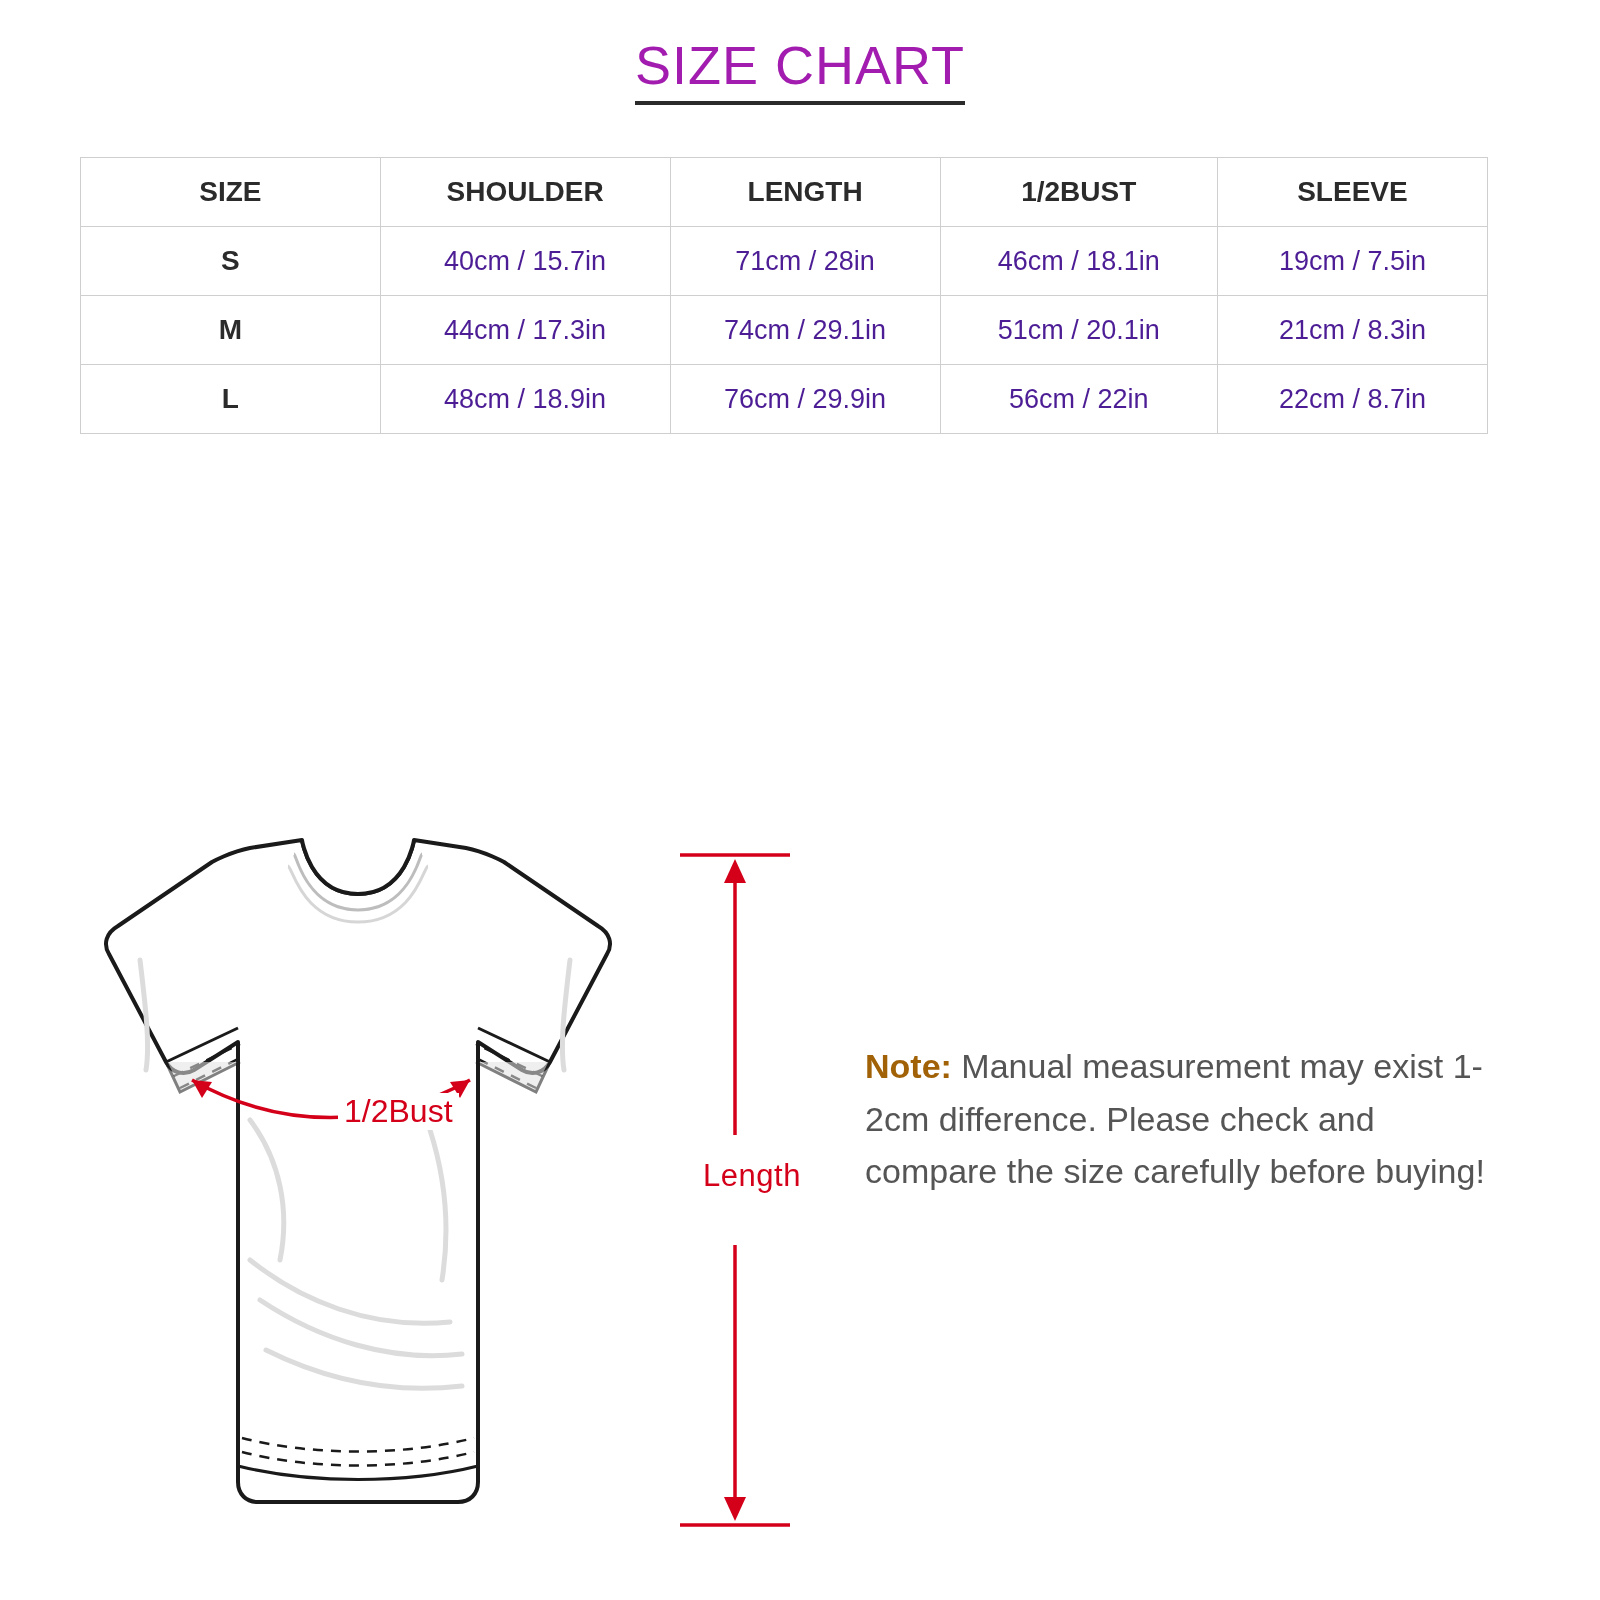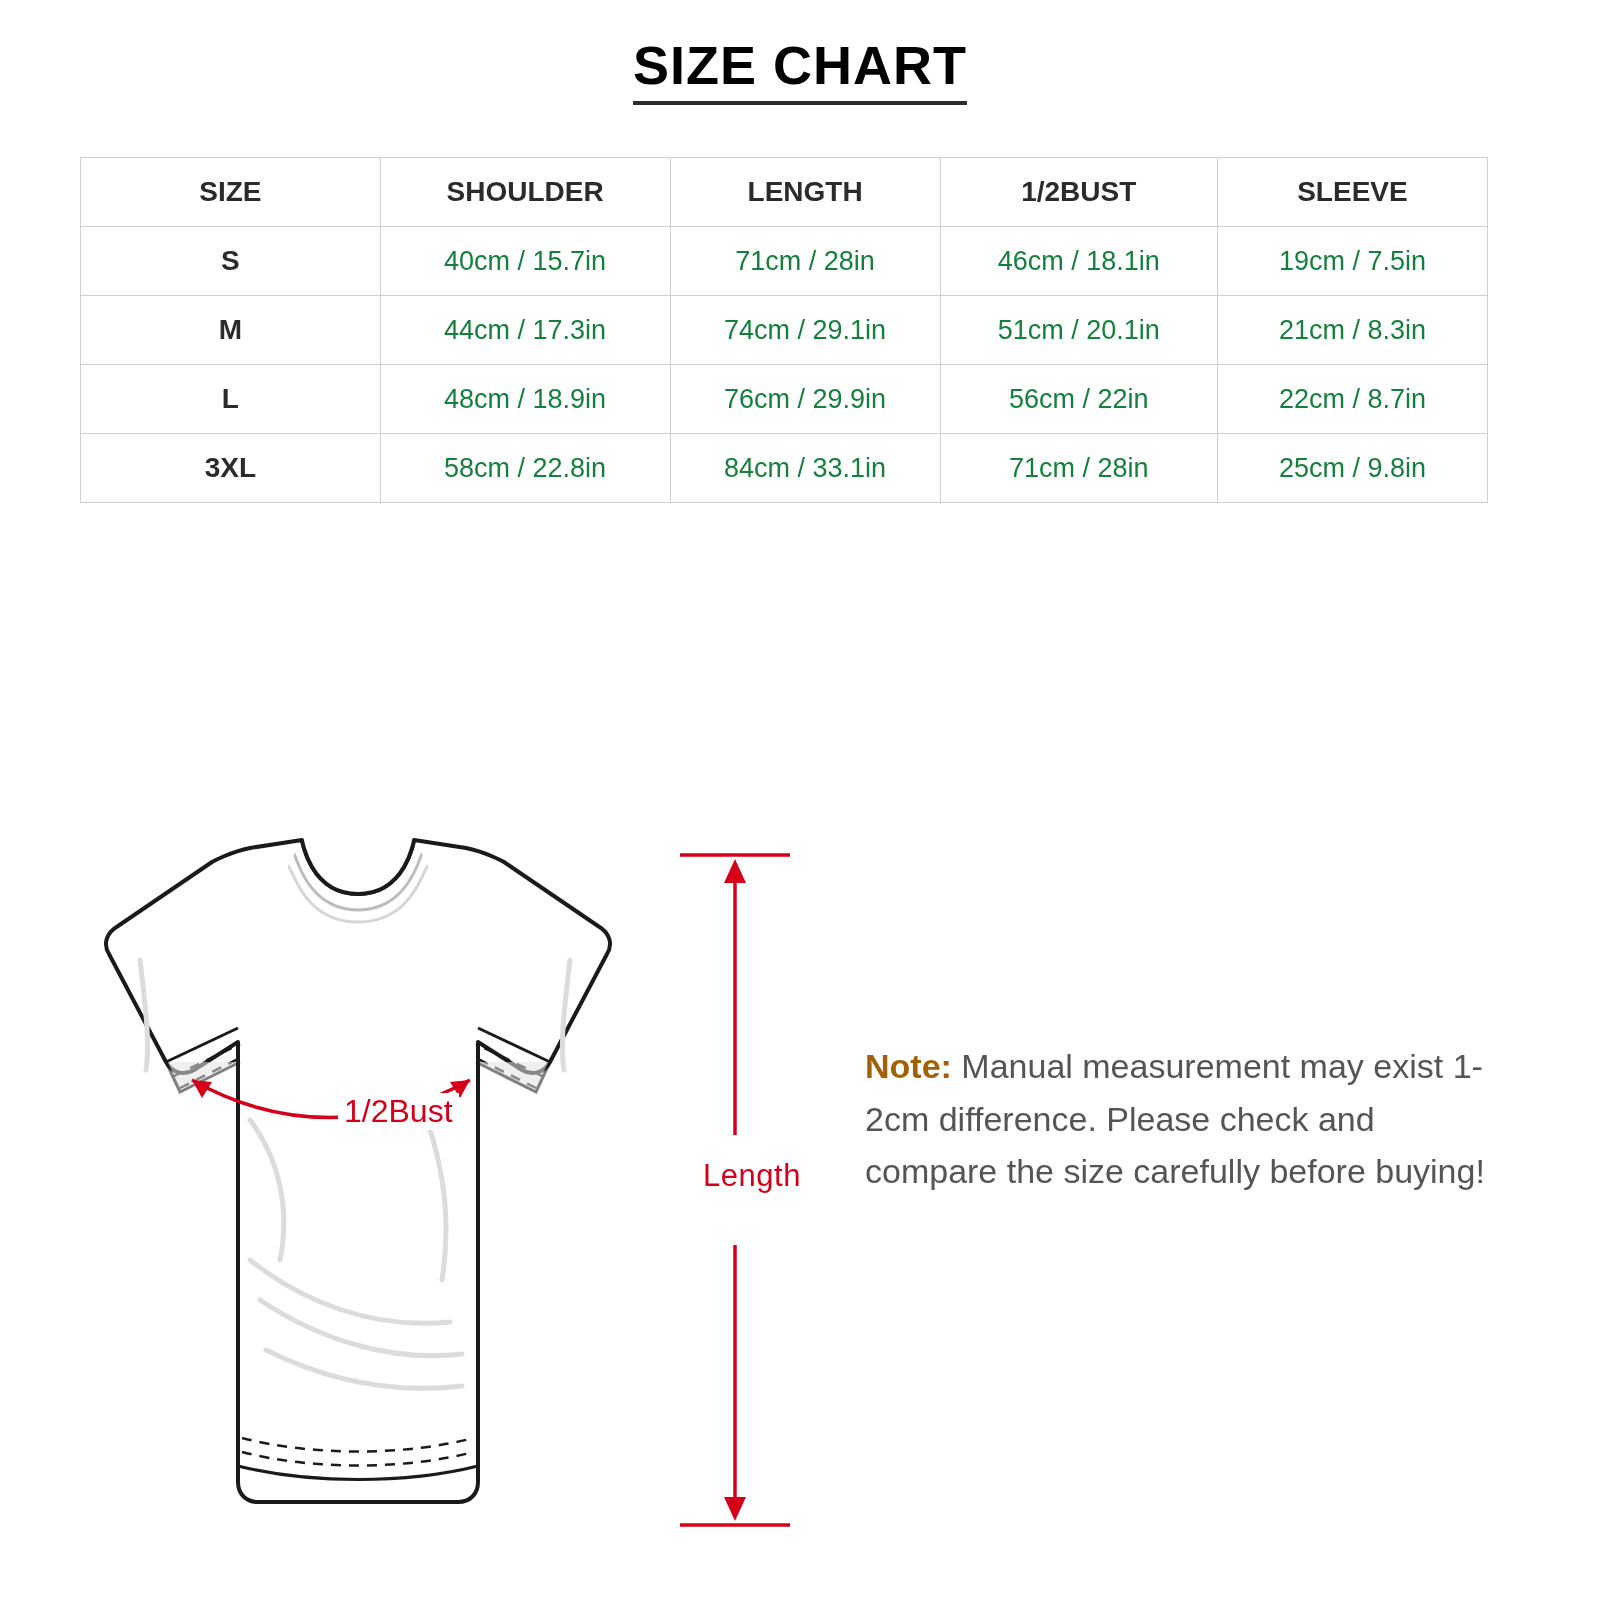--- a/index.html
+++ b/index.html
@@ -18,23 +18,23 @@
 
   
   .title-wrap {
     position: absolute;
     top: 36px; left: 0; width: 1600px;
     text-align: center;
   }
   .title {
     display: inline-block;
     font-size: 54px;
-    font-weight: bold;
+    font-weight: normal;
     letter-spacing: 1px;
-    color: #000000;
+    color: #a21caf;
     padding-bottom: 6px;
     border-bottom: 4px solid #2b2b2b;
     line-height: 1.1;
   }
 
   
   .table-wrap {
     position: absolute;
     top: 157px; left: 80px;
     width: 1408px;
@@ -44,21 +44,21 @@
     border-collapse: collapse;
     table-layout: fixed;
   }
   table.size-chart th,
   table.size-chart td {
     border: 1px solid #cfcfcf;
     height: 69px;
     text-align: center;
     vertical-align: middle;
     font-size: 27px;
-    color: #15803d;
+    color: #4c1d95;
     padding: 0 4px;
   }
   table.size-chart th {
     font-weight: bold;
     color: #2b2b2b;
     font-size: 28px;
   }
   table.size-chart td.size-cell {
     font-weight: bold;
     color: #2b2b2b;
@@ -161,27 +161,20 @@
           <td>74cm / 29.1in</td>
           <td>51cm / 20.1in</td>
           <td>21cm / 8.3in</td>
         </tr>
         <tr>
           <td class="size-cell">L</td>
           <td>48cm / 18.9in</td>
           <td>76cm / 29.9in</td>
           <td>56cm / 22in</td>
           <td>22cm / 8.7in</td>
-        </tr>
-        <tr>
-          <td class="size-cell">3XL</td>
-          <td>58cm / 22.8in</td>
-          <td>84cm / 33.1in</td>
-          <td>71cm / 28in</td>
-          <td>25cm / 9.8in</td>
         </tr>
       </tbody>
     </table>
   </div>
 
   <div class="illus">
     <svg width="700" height="720" viewBox="0 0 700 720" xmlns="http://www.w3.org/2000/svg">
 
       <path d="M262 32
                C 262 32, 280 22, 300 18

